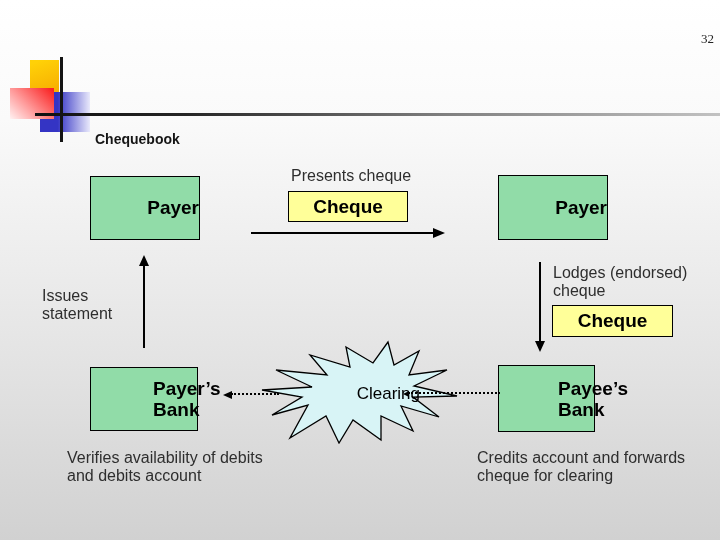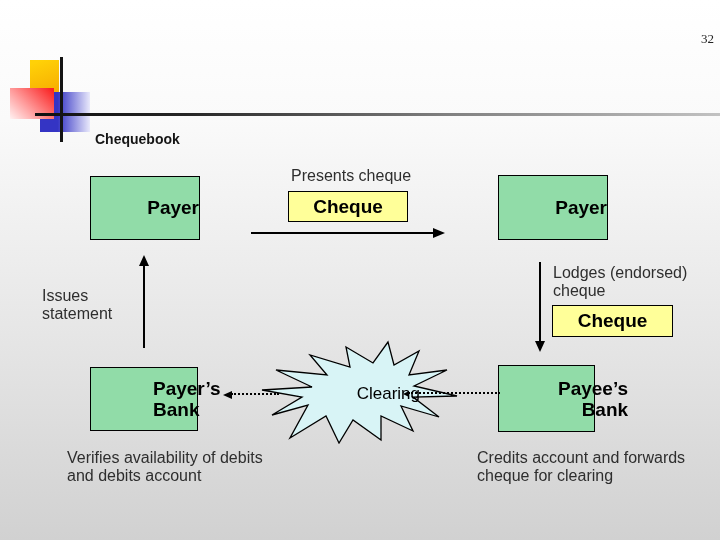--- a/index.html
+++ b/index.html
@@ -64,21 +64,21 @@
     border: 1px solid #000;
     display: flex; align-items: center; justify-content: center;
     font-weight: bold; font-size: 19px; color: #000;
   }
 
   .payer-box  { left: 90px;  top: 176px; width: 110px; height: 64px; }
   .payee-box  { left: 498px; top: 175px; width: 110px; height: 65px; }
   .cheque-box-1 { left: 288px; top: 191px; width: 120px; height: 31px; }
   .cheque-box-2 { left: 552px; top: 305px; width: 121px; height: 32px; }
   .payers-bank-box { left: 90px;  top: 367px; width: 108px; height: 64px; padding-left: 18px; }
-  .payees-bank-box { left: 498px; top: 365px; width: 97px;  height: 67px; padding-left: 15px; text-align: right; }
+  .payees-bank-box { left: 498px; top: 365px; width: 97px;  height: 67px; padding-left: 15px; }
 
   .multiline { white-space: pre-line; line-height: 21px; margin-left: 44px; }
 
   
   .note {
     font-size: 16px; color: #2e2e2e; white-space: pre-line; line-height: 18px;
   }
   .presents-label { left: 291px; top: 167px; }
   .issues-label   { left: 42px;  top: 287px; }
   .lodges-label   { left: 553px; top: 264px; }

